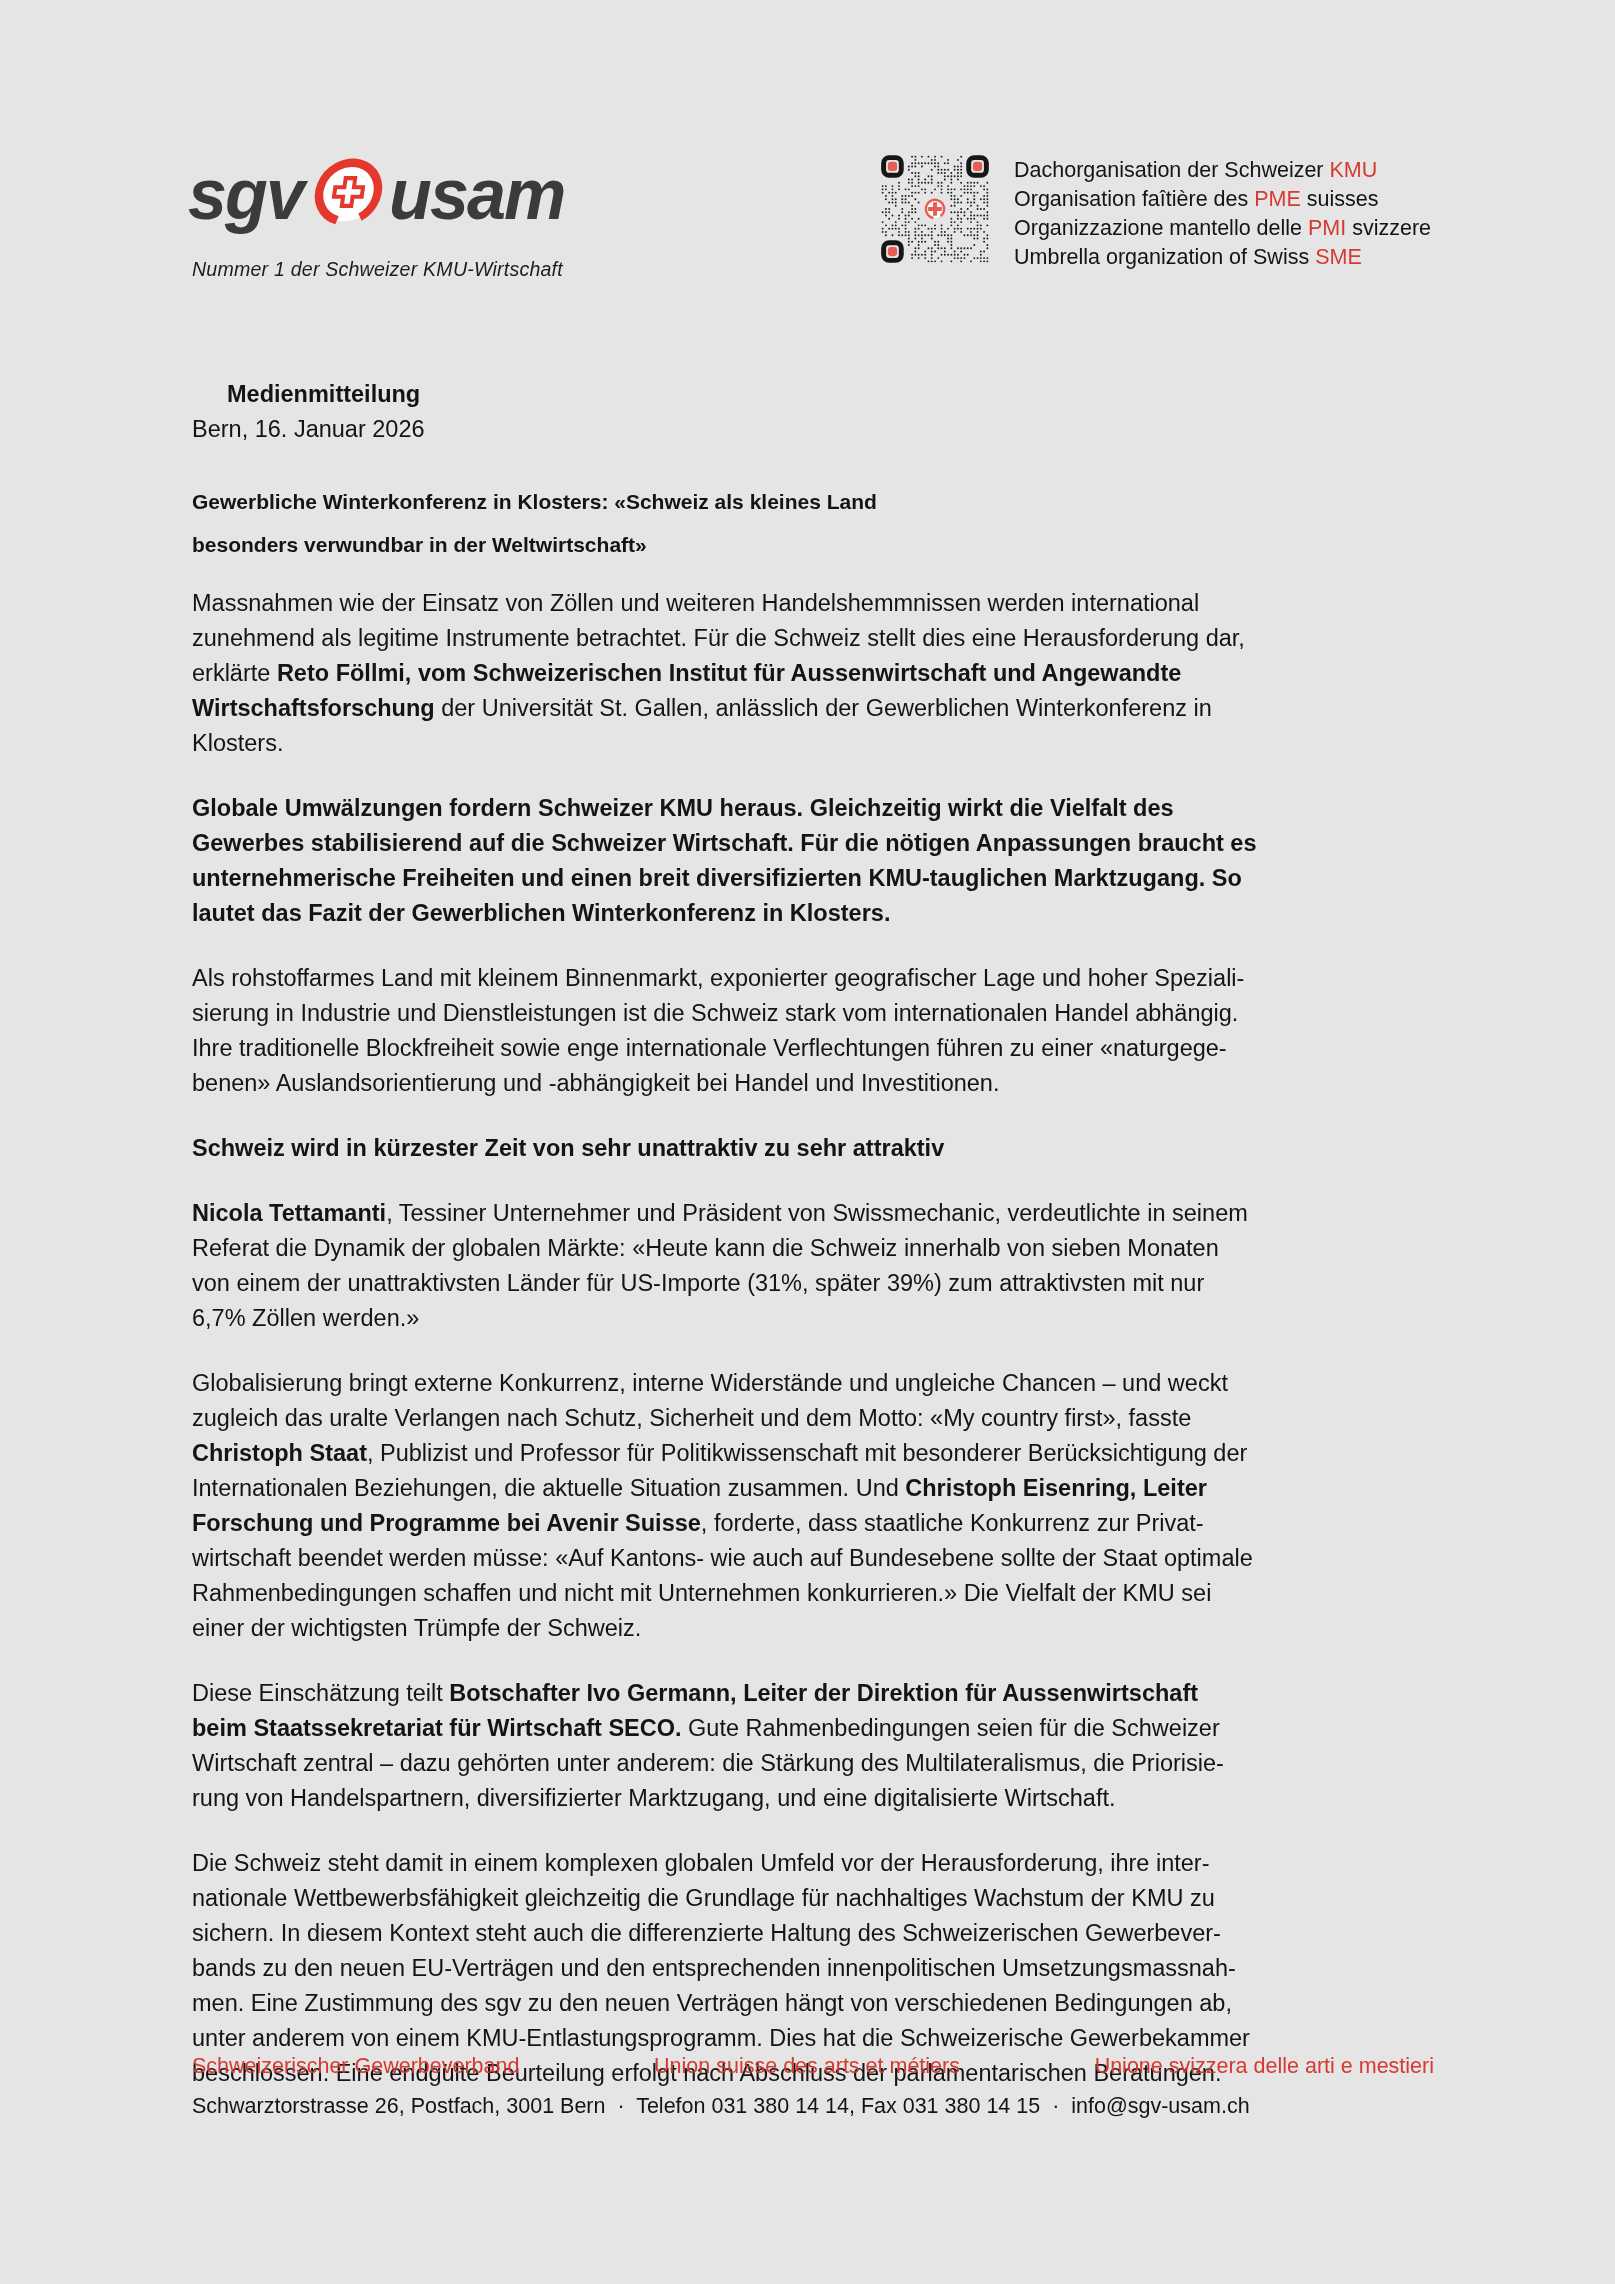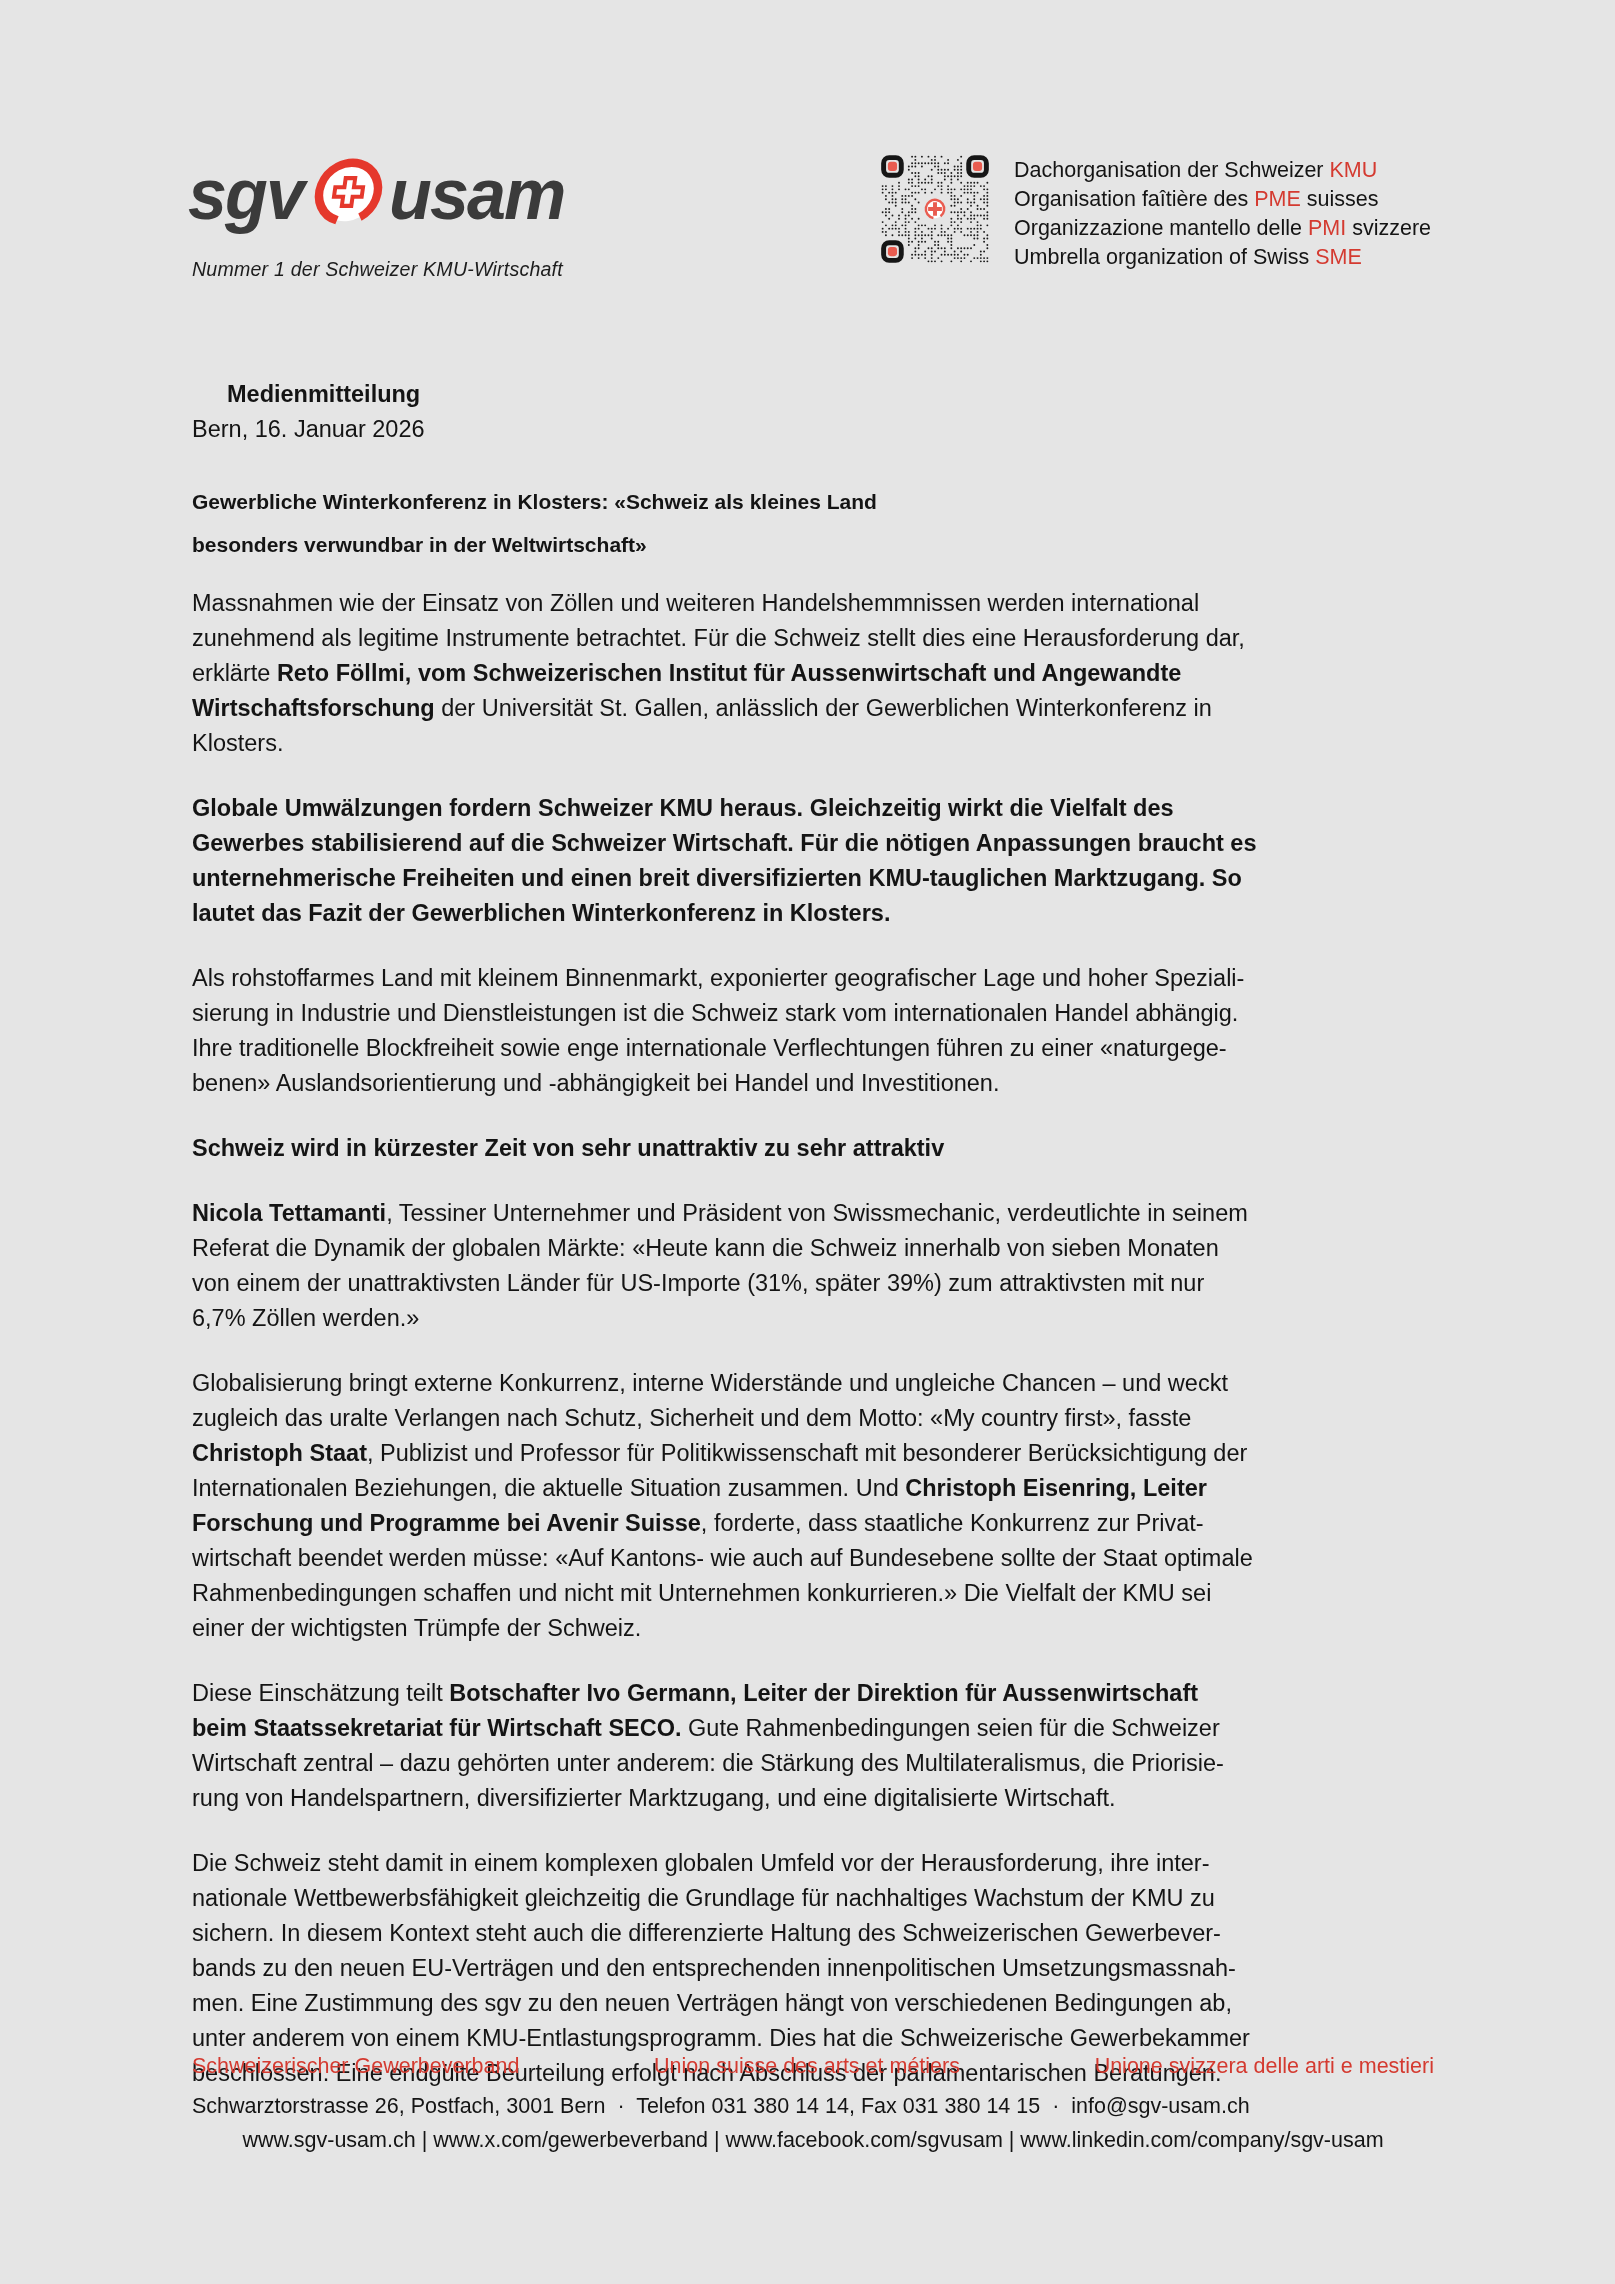--- a/index.html
+++ b/index.html
@@ -556,17 +556,16 @@
       </div>
   </main>
 
   <footer class="footer">
     <div class="orgs">
         <div>Schweizerischer Gewerbeverband</div>
         <div>Union suisse des arts et métiers</div>
         <div>Unione svizzera delle arti e mestieri</div>
       </div>
     <div class="addr">Schwarztorstrasse 26, Postfach, 3001 Bern  ·  Telefon 031 380 14 14, Fax 031 380 14 15  ·  info@sgv-usam.ch</div>
-    <div class="web">www.sgv-usam.ch | www.x.com/gewerbeverband | www.facebook.com/sgvusam | www.linkedin.com/company/sgv-usam</div>
   </footer>
 
 </div>
 
 
 </body></html>

